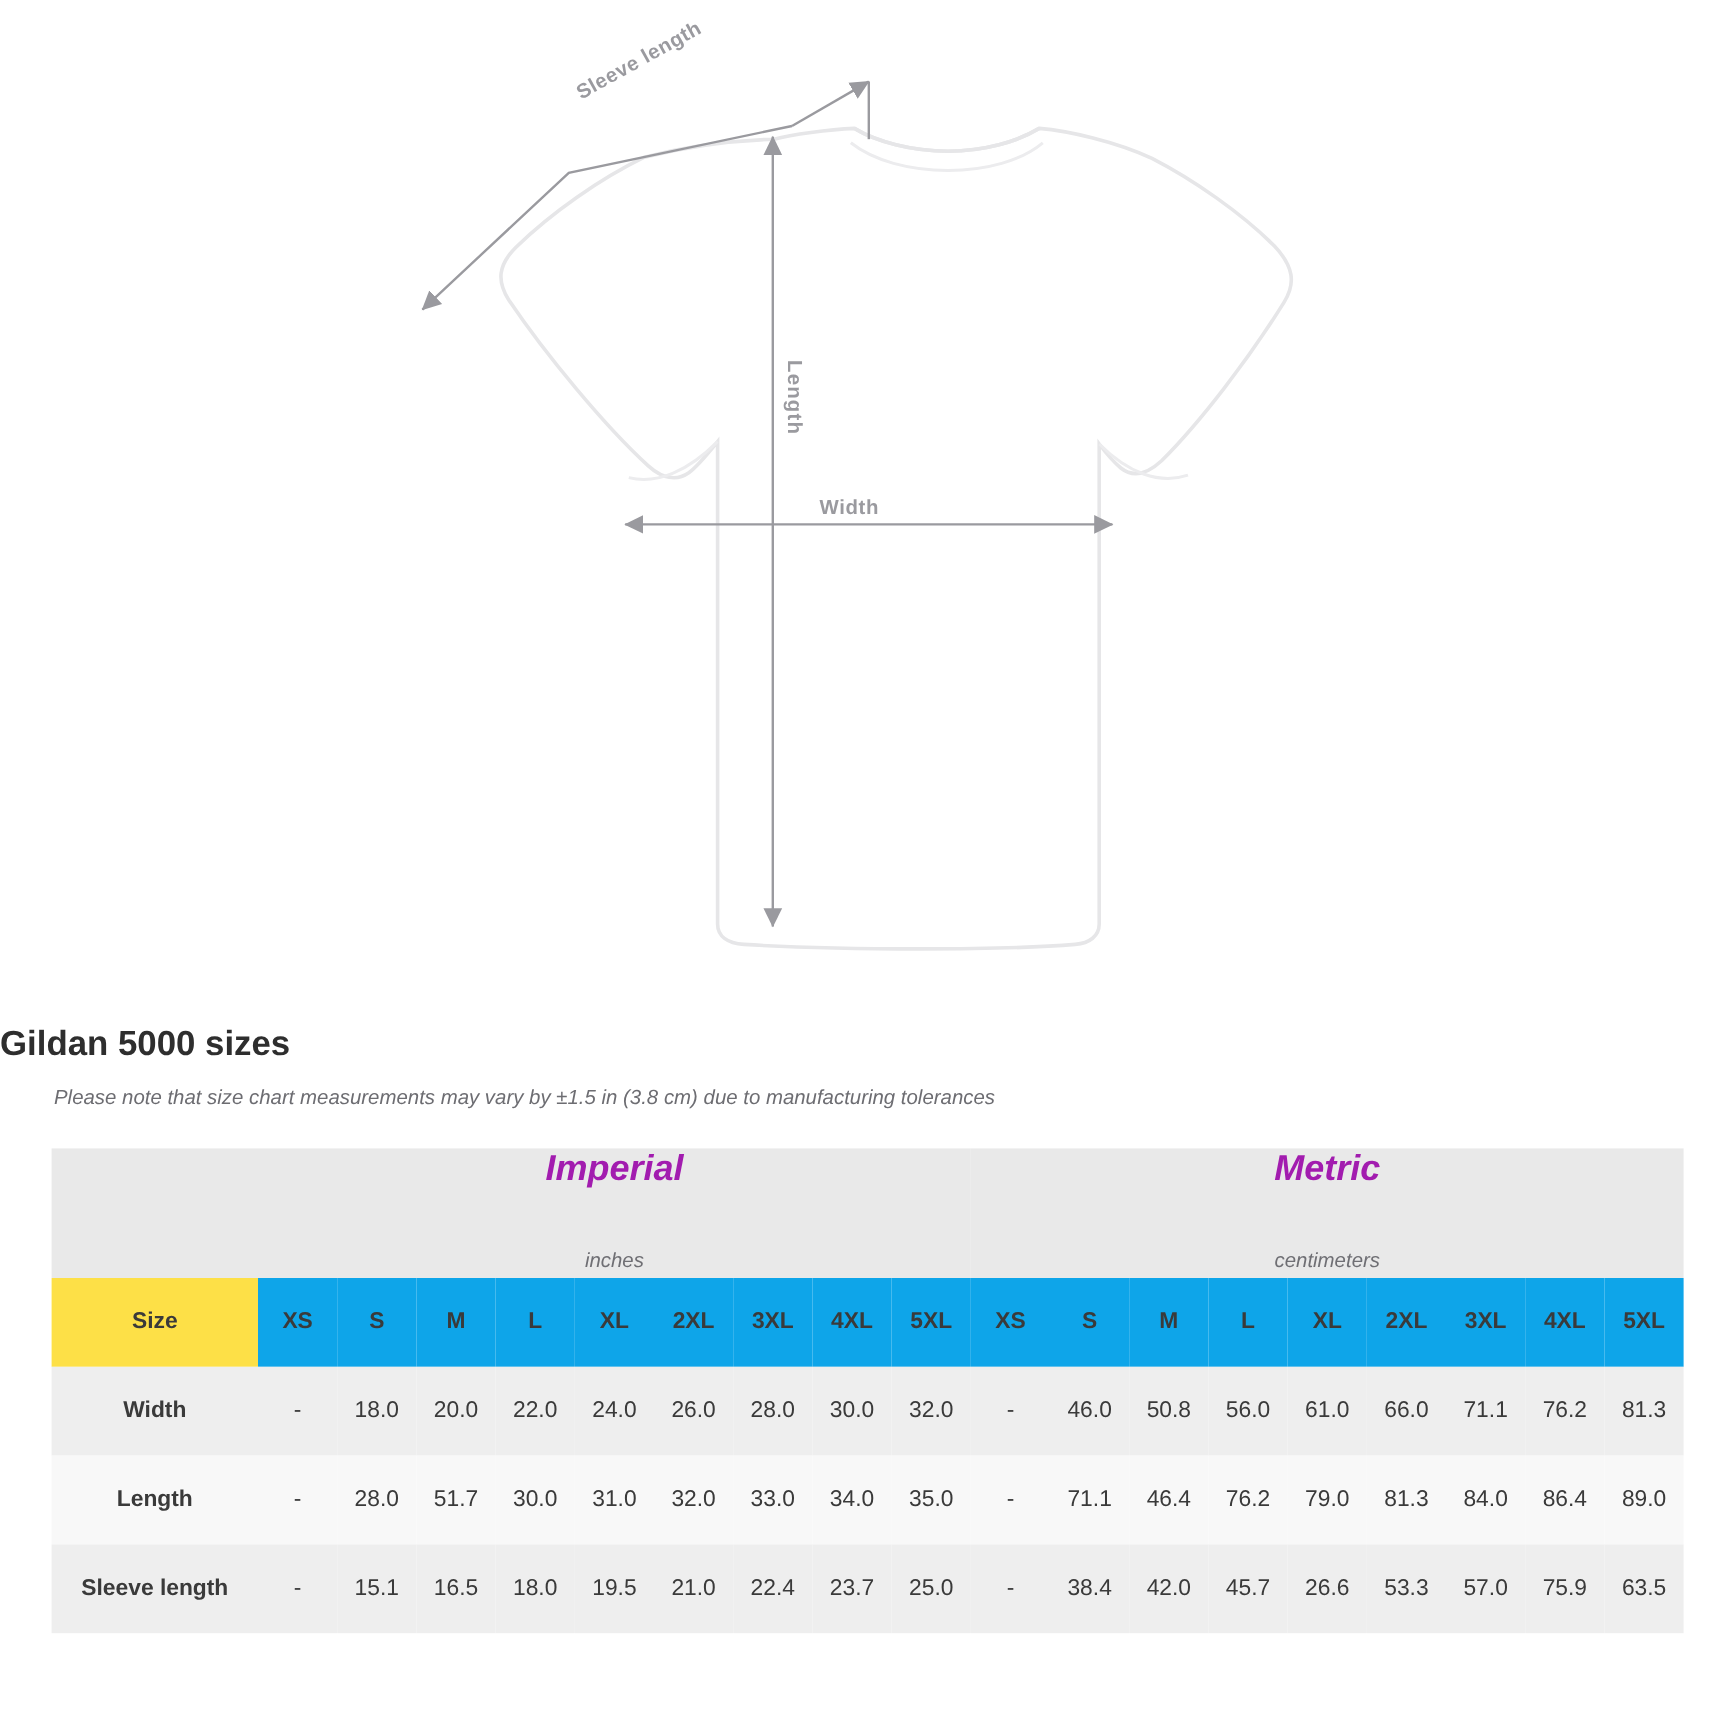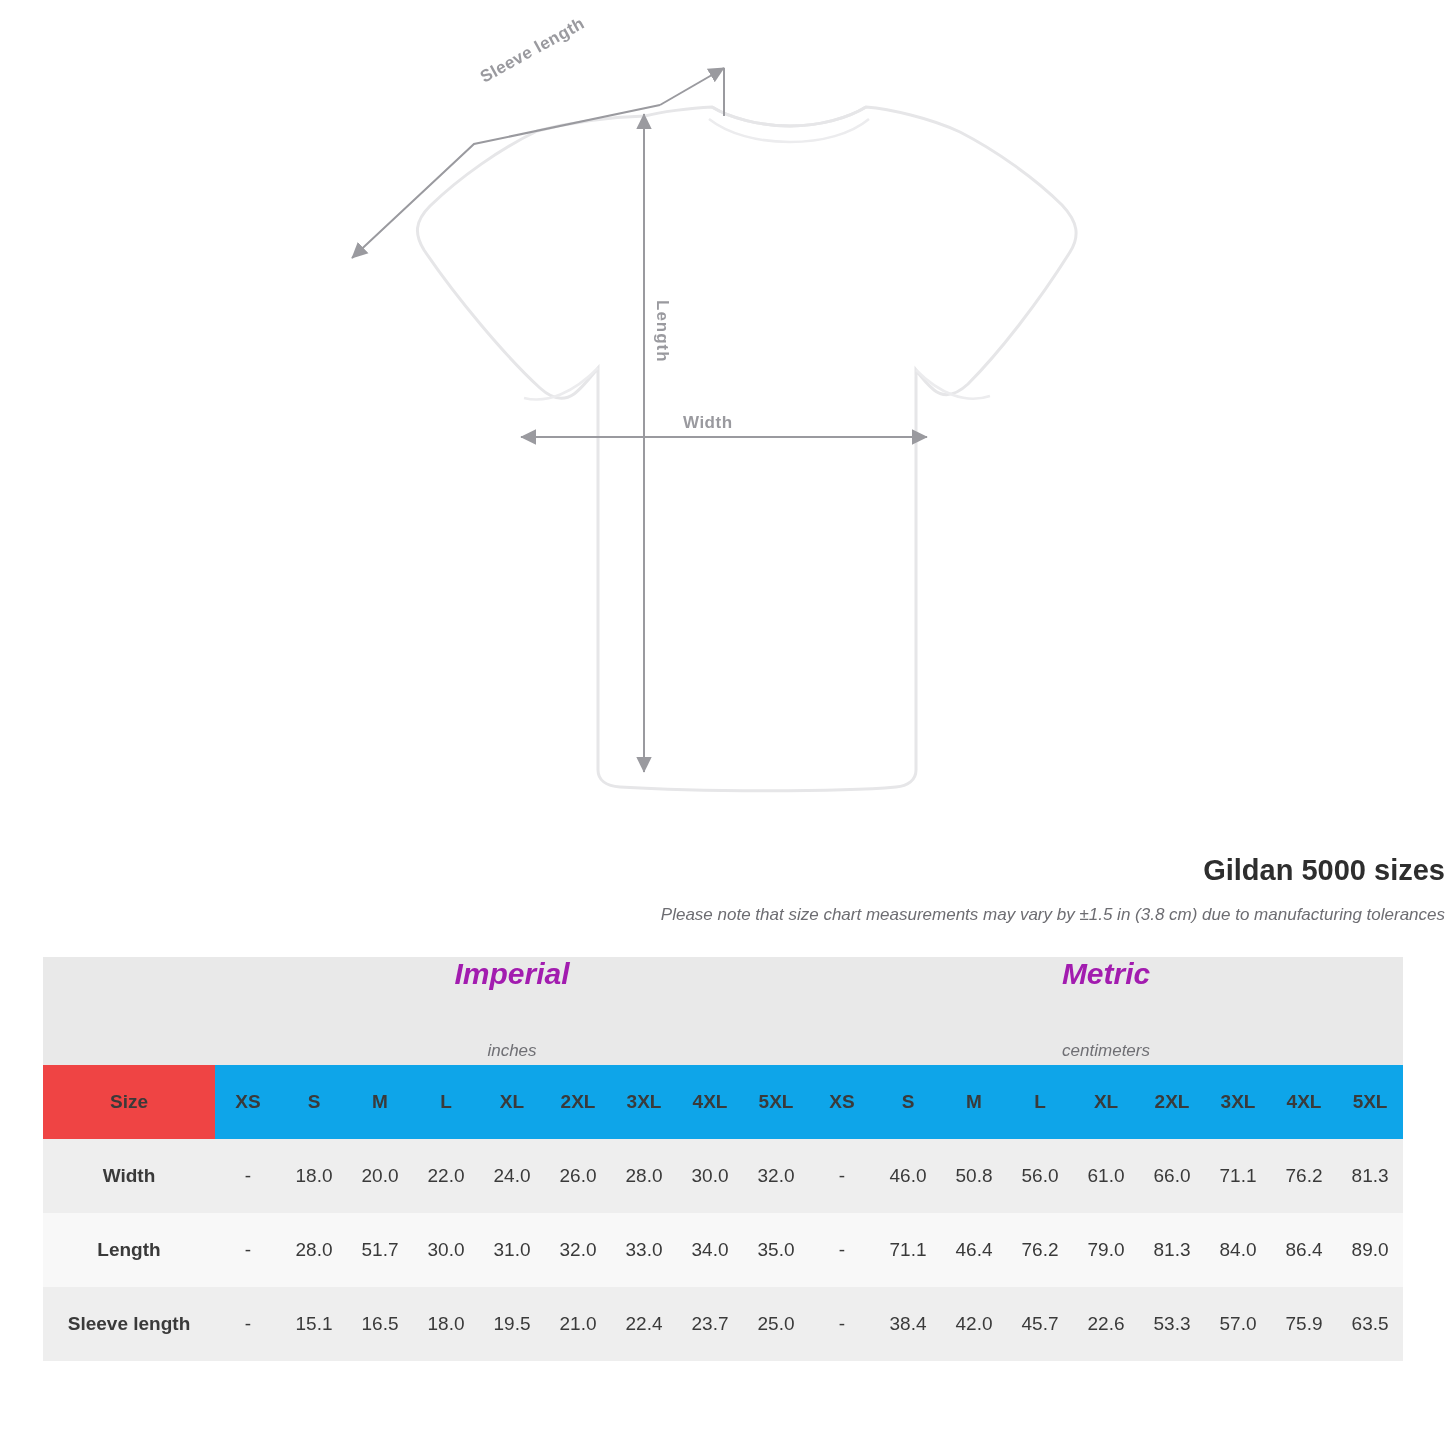--- a/index.html
+++ b/index.html
@@ -53,21 +53,21 @@
     text-orientation: mixed;
     letter-spacing: 1px;
   }
   .dim-label.width {
     left: 683px;
     top: 413px;
   }
 
   
   .title-block {
-    text-align: right;
+    text-align: left;
     margin-top: 34px;
   }
   .chart-title {
     font-size: 29px;
     font-weight: bold;
     color: #2e2e2e;
     margin: 0;
   }
   .chart-note {
     font-size: 17px;
@@ -114,21 +114,21 @@
     margin-top: 45px;
   }
   tr.head-row td {
     height: 74px;
     background: #0ea5e9;
     font-weight: bold;
     font-size: 19px;
     color: #3a3a3a;
   }
   tr.head-row td.rowlabel {
-    background: #ef4444;
+    background: #fde047;
   }
   tr.data-row td {
     height: 74px;
   }
   tr.data-row.odd td { background: #eeeeee; }
   tr.data-row.even td { background: #f8f8f8; }
   tr.data-row td.rowlabel {
     font-weight: bold;
     font-size: 19px;
     color: #3a3a3a;
@@ -313,21 +313,21 @@
         <td>18.0</td>
         <td>19.5</td>
         <td>21.0</td>
         <td>22.4</td>
         <td>23.7</td>
         <td>25.0</td>
         <td>-</td>
         <td>38.4</td>
         <td>42.0</td>
         <td>45.7</td>
-        <td>22.6</td>
+        <td>26.6</td>
         <td>53.3</td>
         <td>57.0</td>
         <td>75.9</td>
         <td>63.5</td>
       </tr>
     </tbody>
       </table>
   </div>
 
 </div>

